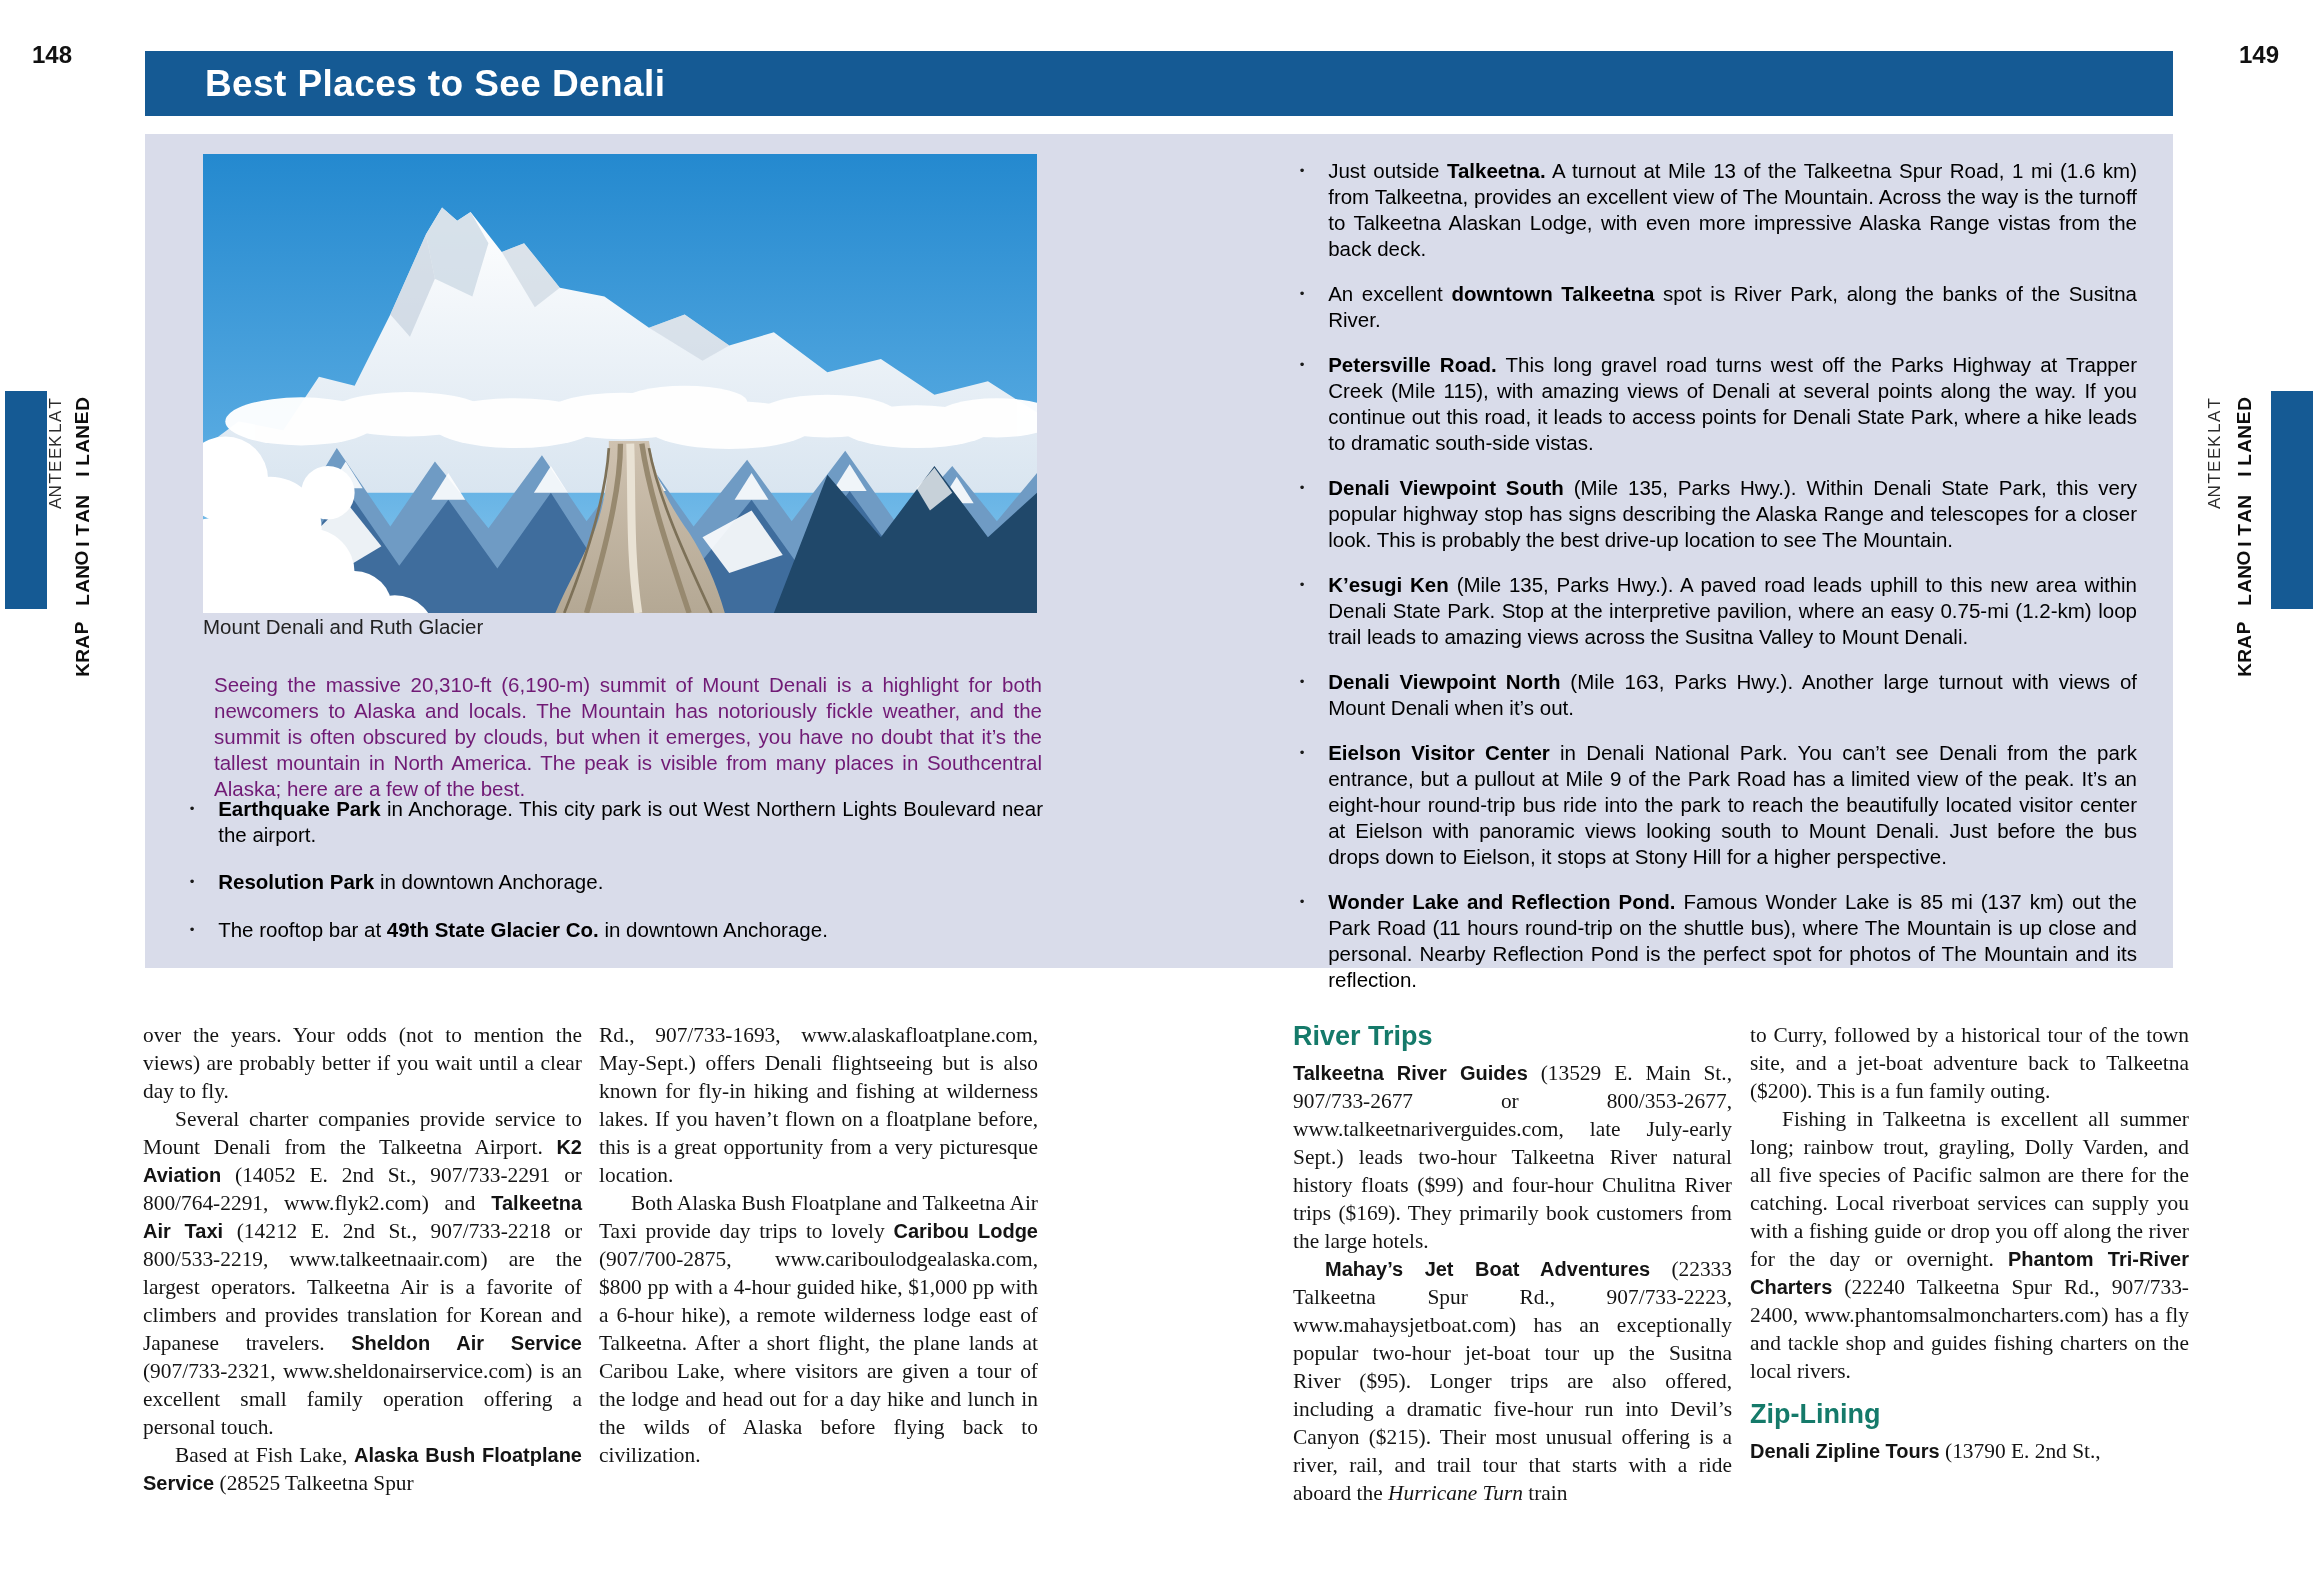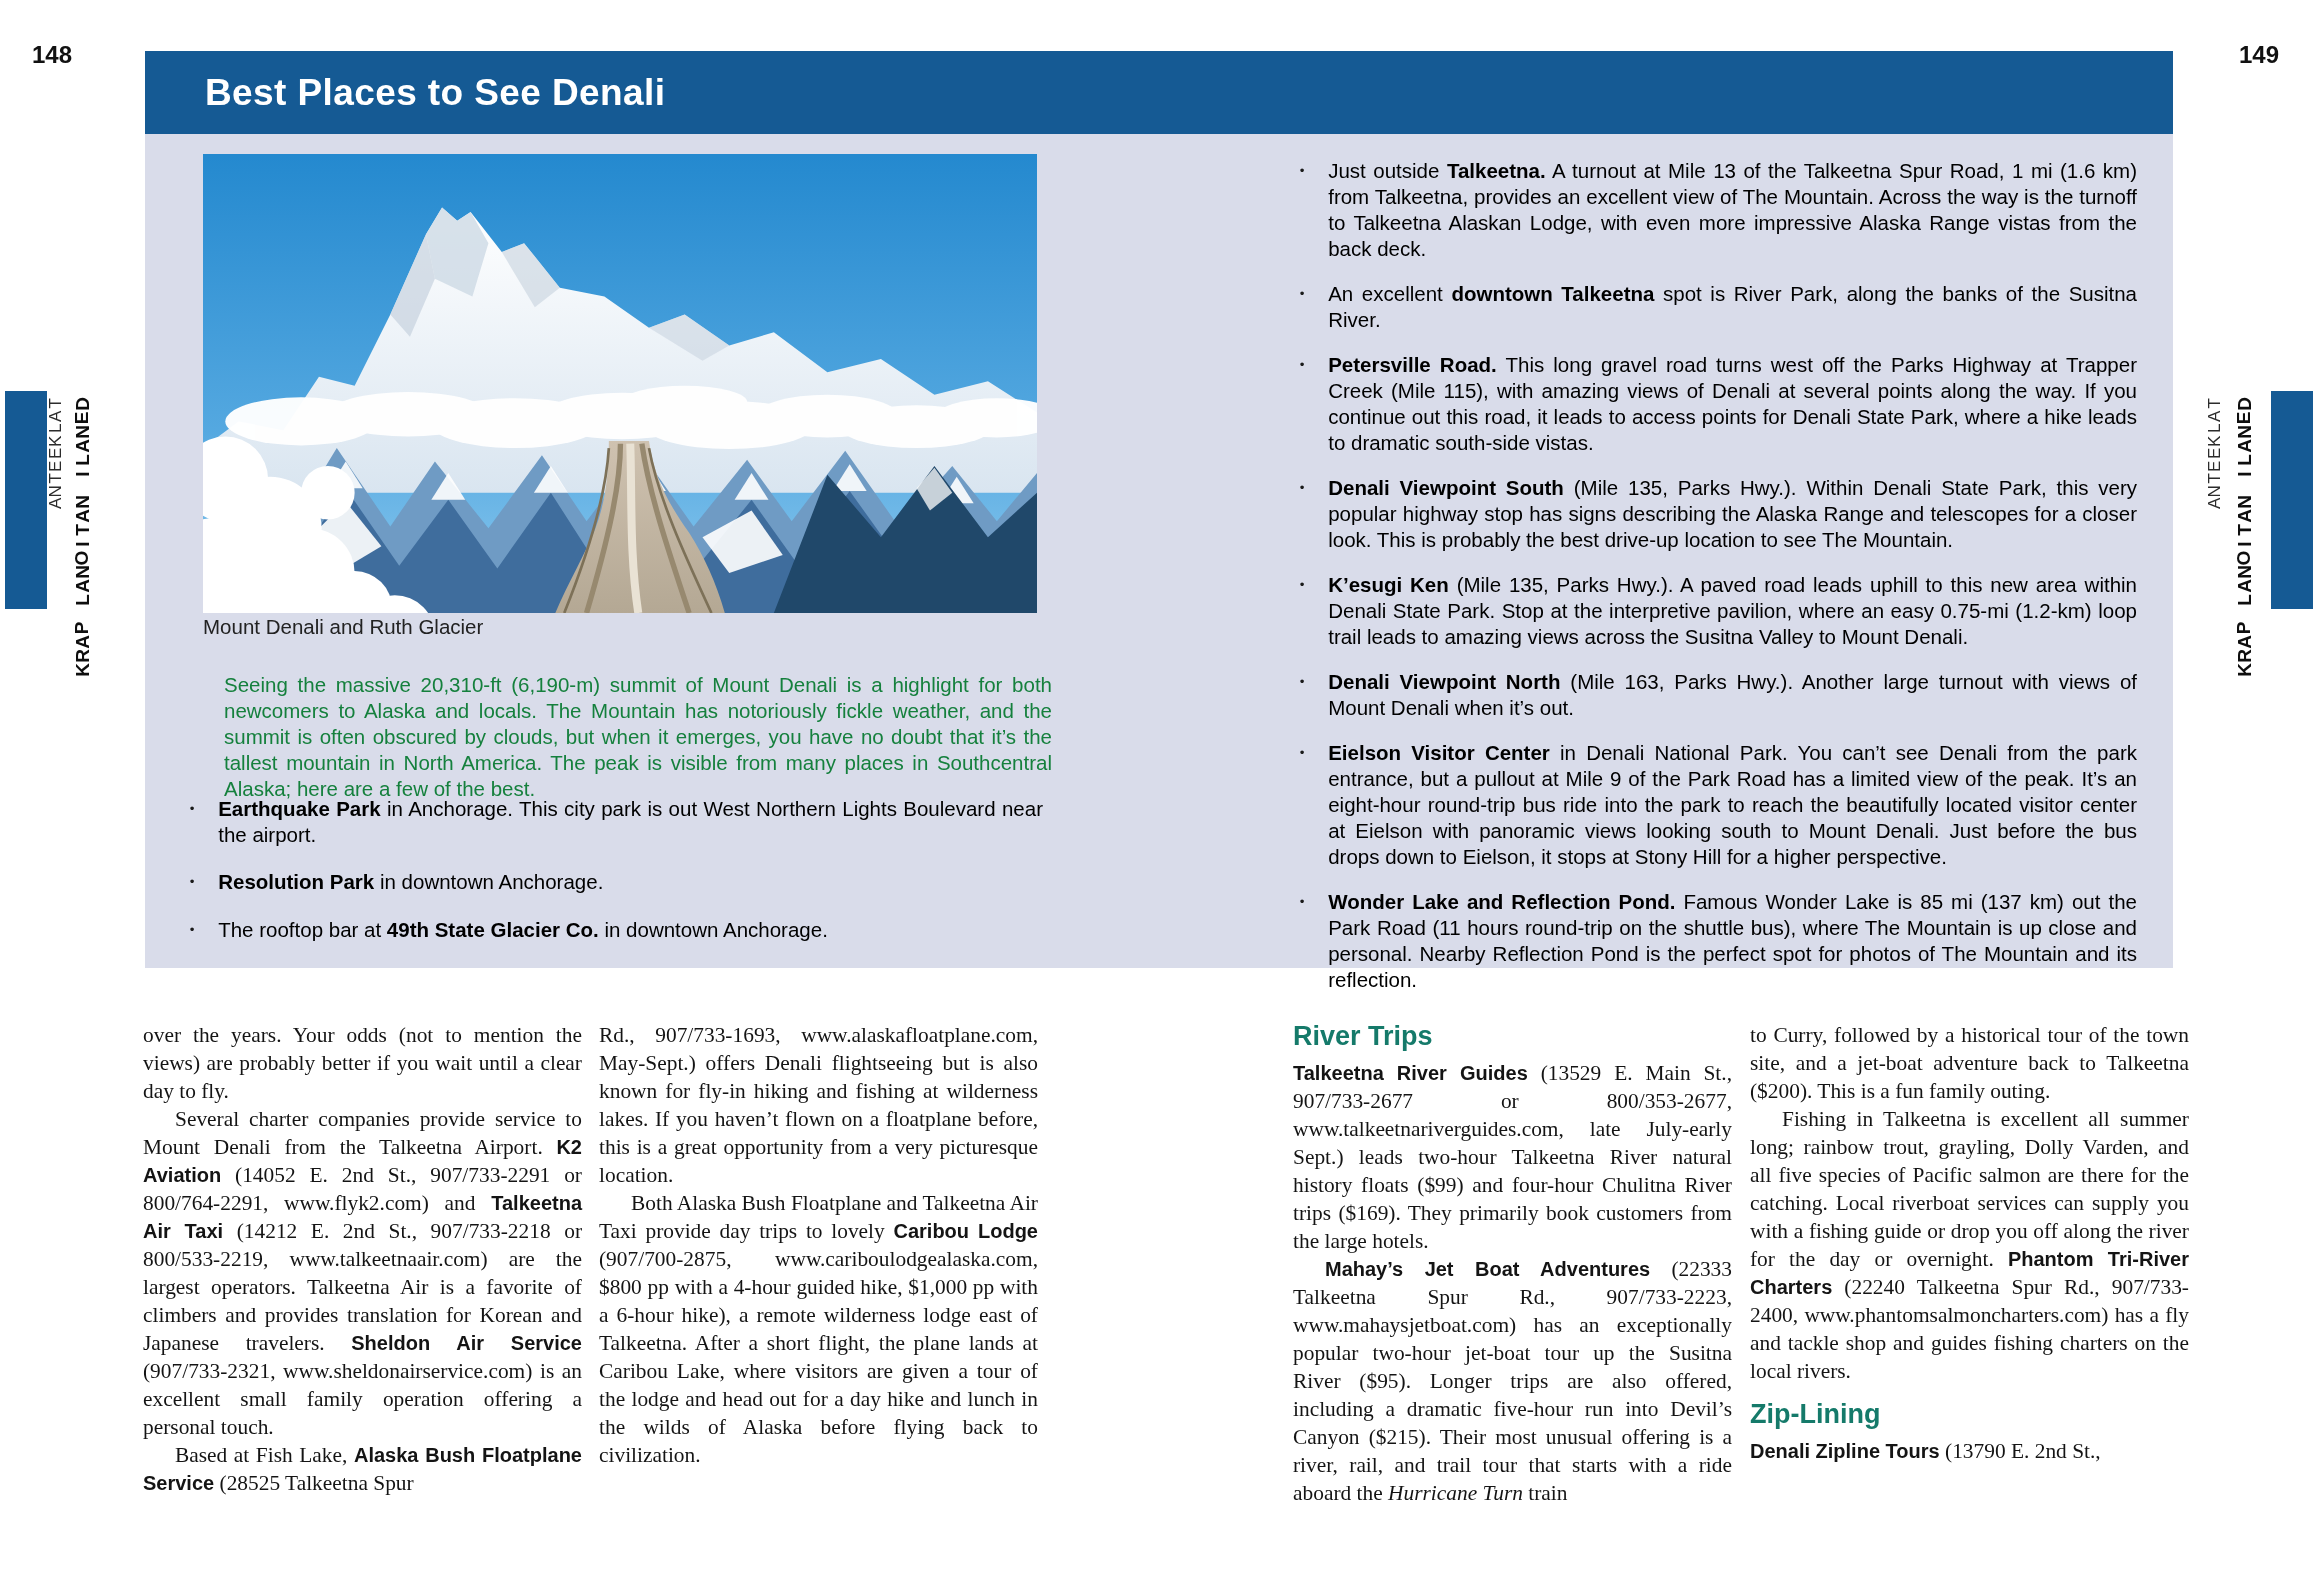--- a/index.html
+++ b/index.html
@@ -4,31 +4,31 @@
 <style>
   html,body{margin:0;padding:0;background:#fff;}
   .spread{position:relative;width:2319px;height:1581px;background:#ffffff;overflow:hidden;
           font-family:"Liberation Sans",sans-serif;color:#141414;}
 
   .pageno{position:absolute;top:41px;font:700 24px "Liberation Sans",sans-serif;color:#111;}
   .pageno.left{left:32px;}
   .pageno.right{left:2239px;}
 
   
-  .hbar{position:absolute;left:145px;top:51px;width:2028px;height:83px;background:var(--blue,#155a94);
+  .hbar{position:absolute;left:145px;top:51px;width:2028px;height:65px;background:var(--blue,#155a94);
         display:flex;align-items:center;padding-left:60px;box-sizing:border-box;}
   .hbar .title{font:700 37px "Liberation Sans",sans-serif;color:#ffffff;letter-spacing:0.4px;}
 
   
   .panel{position:absolute;left:145px;top:134px;width:2028px;height:834px;background:var(--panel,#d9dcea);}
   .photo{position:absolute;left:58px;top:19.6px;width:834px;height:459px;overflow:hidden;}
   .photo svg{display:block;width:100%;height:100%;}
   .caption{position:absolute;left:58px;top:480px;width:834px;font:400 20.5px/25px "Liberation Sans",sans-serif;color:#222;}
-  .intro{position:absolute;left:79px;top:538px;width:828px;font:400 20.5px/26px "Liberation Sans",sans-serif;
-         color:#15803d;text-align:justify;}
+  .intro{position:absolute;left:69px;top:538px;width:828px;font:400 20.5px/26px "Liberation Sans",sans-serif;
+         color:#701a75;text-align:justify;}
 
   .blist{list-style:none;position:absolute;margin:0;padding:0;display:flex;flex-direction:column;}
   .blist li{display:flex;}
   .blist .dot{flex:0 0 28.5px;width:28.5px;font-size:13.4px;line-height:26px;color:#1a1a1a;padding-left:2.7px;}
   .blist .btext{flex:1;font:400 20.5px/26px "Liberation Sans",sans-serif;color:#000000;text-align:justify;}
   .blist .rb{font-weight:700;}
   .blist.lleft{left:42px;top:662px;width:856px;gap:21.4px;}
   .blist.lright{left:1152px;top:24px;width:840px;gap:19px;}
 
   

